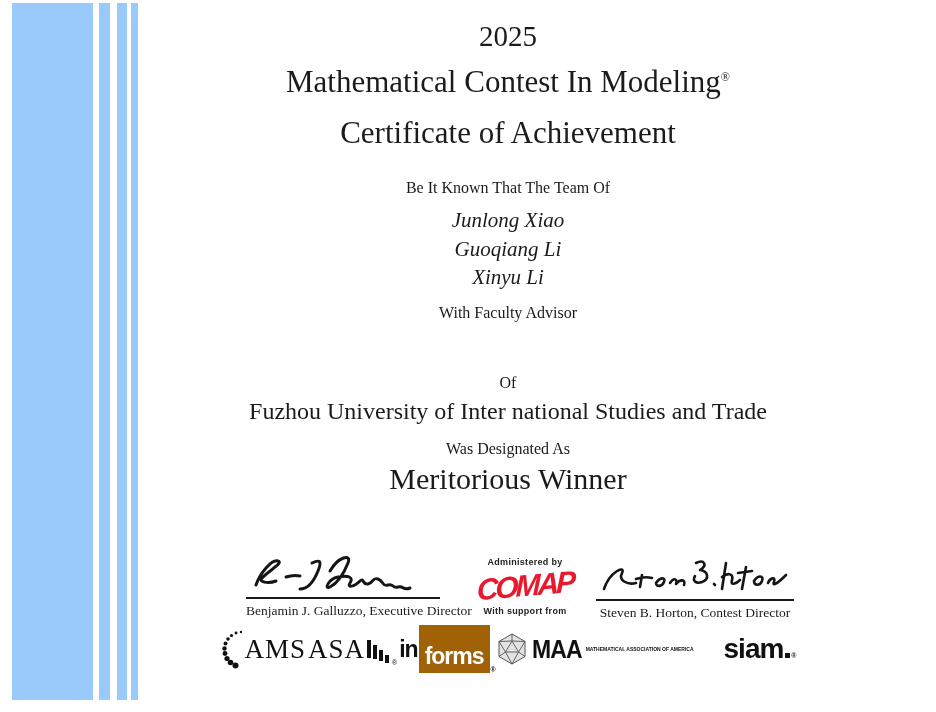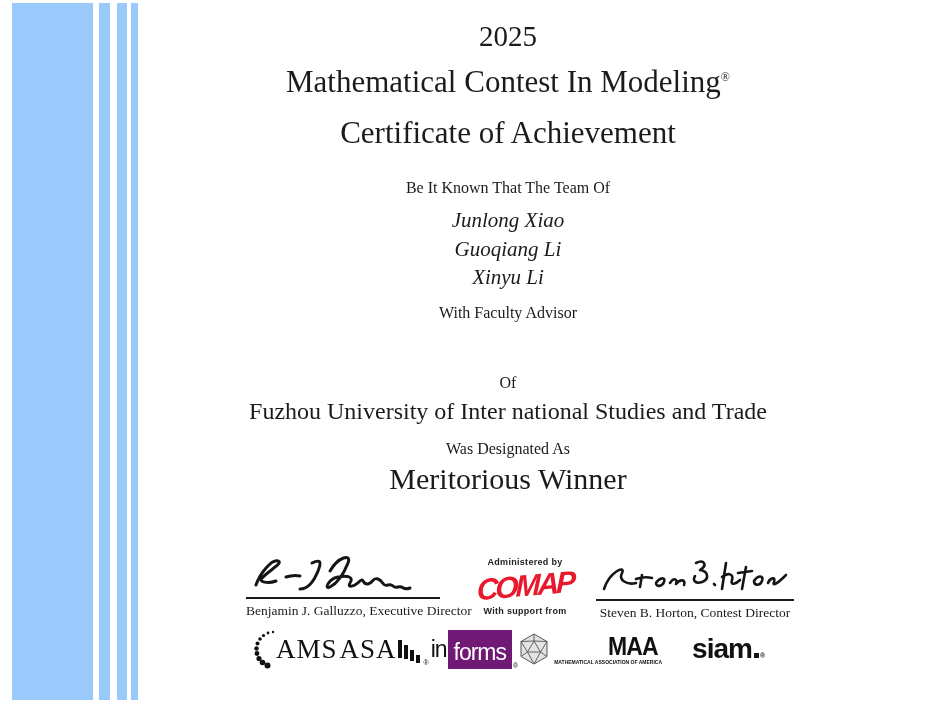--- a/index.html
+++ b/index.html
@@ -52,24 +52,24 @@
                 color: #E8192C; letter-spacing: -3px;
                 transform: rotate(-5deg) skewX(-6deg); margin: 2px 0 3px; }
 
   
   .logos { position: absolute; left: 80px; top: 628px; width: 856px; height: 42px;
            display: flex; justify-content: center; align-items: center; gap: 2px;
            font-family: "Liberation Sans", sans-serif; color: #111; }
   .logo-group { display: flex; align-items: center; }
   .serif-caps { font-family: "Liberation Serif", serif; font-size: 27px; letter-spacing: 1px; }
   .asa-bars { margin-left: 2px; margin-top: 8px; }
-  .informs { font-weight: normal; font-size: 23px; letter-spacing: -1px; align-items: center; }
-  .informs-box { background: #701a75; color: #fff; padding: 9px 6px 3px; margin-left: 1px; }
+  .informs { font-weight: bold; font-size: 23px; letter-spacing: -1px; align-items: center; }
+  .informs-box { background: #a16207; color: #fff; padding: 18px 6px 3px; margin-left: 1px; }
   .maa { gap: 5px; }
-  .maa-col { display: flex; flex-direction: column; align-items: flex-end; line-height: 1; }
+  .maa-col { display: flex; flex-direction: row; align-items: center; line-height: 1; }
   .maa-text { font-weight: bold; font-size: 25px; letter-spacing: -1px; transform: scaleX(0.92); transform-origin: left; }
   .maa-caption { font-size: 5px; font-weight: bold; white-space: nowrap; margin-top: 1px; }
   .siam { font-weight: bold; font-size: 28px; letter-spacing: -1px; align-items: baseline; margin-left: 28px; }
   .siam-dot { width: 5px; height: 5px; background: #111; display: inline-block; margin-left: 2px; }
   .reg { font-size: 7px; vertical-align: super; margin-left: 1px; }
   .reg-low { font-size: 7px; align-self: flex-end; margin-left: 1px; }
 </style>
 </head>
 <body>
 

